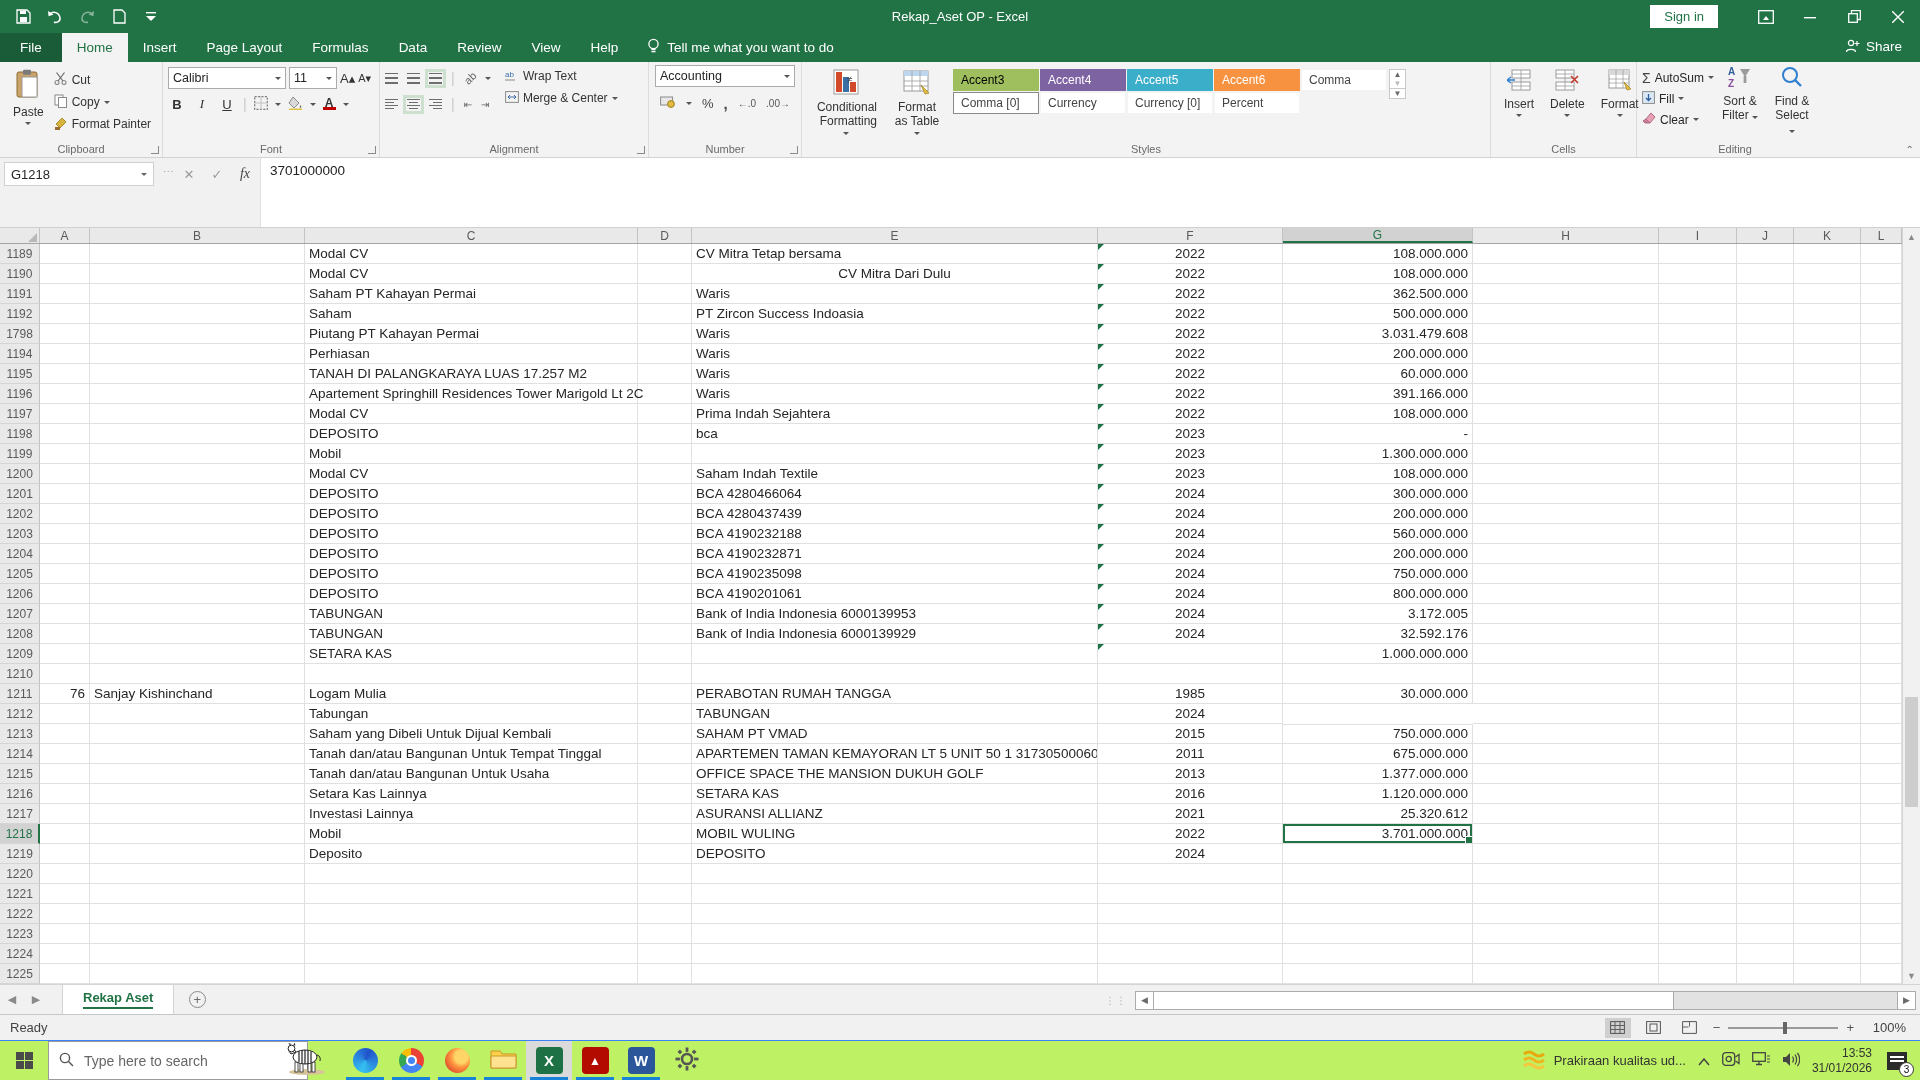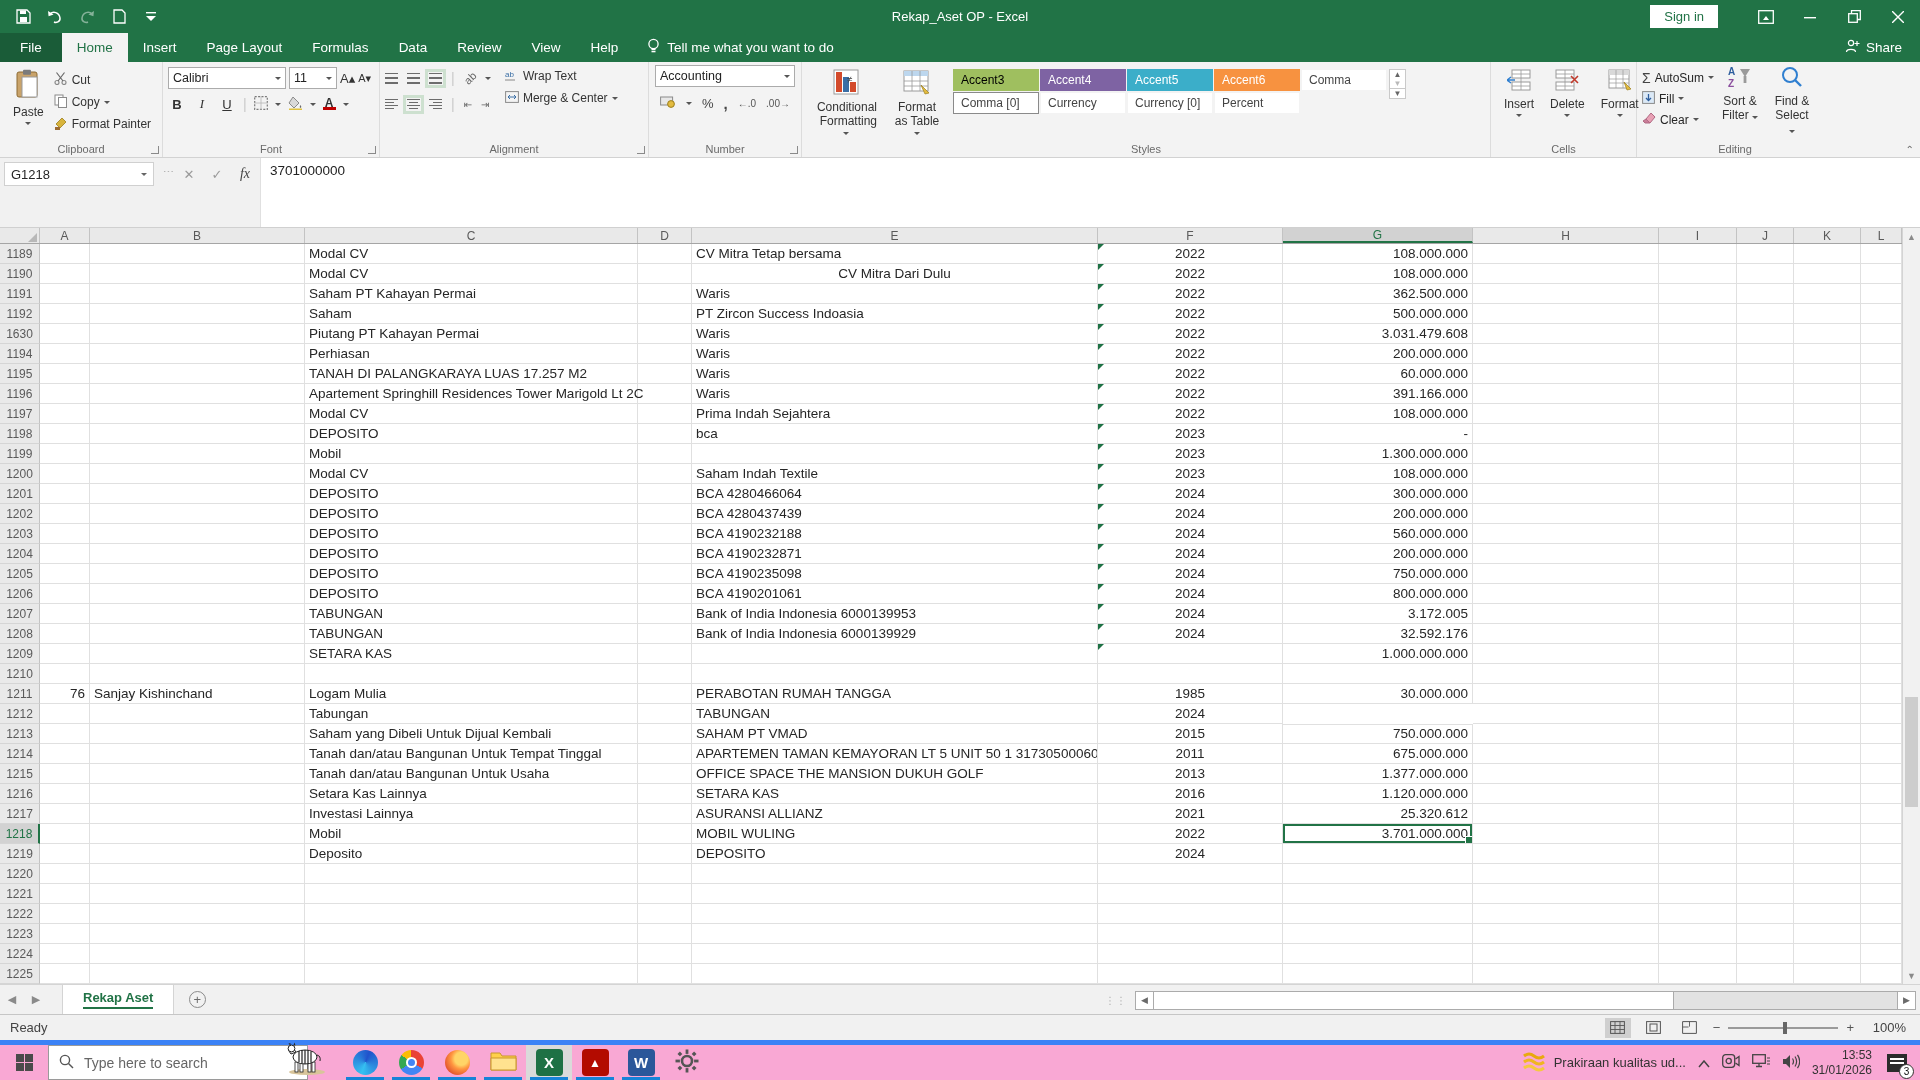--- a/index.html
+++ b/index.html
@@ -20,21 +20,21 @@
   .caret-d { width:0; height:0; border-left:4px solid transparent; border-right:4px solid transparent; border-top:4px solid #fff; display:inline-block; }
   .caret-d.sm { border-left-width:3px; border-right-width:3px; border-top-width:3px; }
   .caret-d.gray { border-top-color:#555; }
 
   
   .tabbar { height:29px; background:#217346; display:flex; align-items:stretch; color:#fff; flex:0 0 auto; }
   .rtab { padding:0 15px; display:flex; align-items:center; font-size:13.5px; cursor:pointer; }
   .rtab.file { background:#1a5c38; padding:0 20px; }
   .rtab.active { background:#f3f3f3; color:#217346; }
   .tellme { display:flex; align-items:center; gap:7px; padding:0 14px; font-size:13.5px; }
-  .share { margin-left:auto; display:flex; align-items:center; gap:6px; padding:0 18px; font-size:13.5px; }
+  .share { margin-left:auto; display:flex; align-items:flex-start; gap:6px; padding:0 18px; font-size:13.5px;margin-top:6px; }
 
   
   .ribbon { height:96px; background:#f3f3f3; border-bottom:1px solid #d2d2d2; display:flex; flex:0 0 auto; position:relative; }
   .rgroup { position:relative; border-right:1px solid #dcdcdc; padding:3px 5px 17px 5px; display:flex; align-items:flex-start; }
   .glabel { position:absolute; bottom:2px; left:0; right:0; text-align:center; font-size:11px; color:#6a6a6a; }
   .launcher { position:absolute; right:3px; bottom:3px; width:8px; height:8px; border-right:1px solid #8a8a8a; border-bottom:1px solid #8a8a8a; }
   .bigbtn { display:flex; flex-direction:column; align-items:center; justify-content:center; gap:3px; padding:4px 8px; font-size:12px; color:#333; cursor:pointer; }
   .smallrow { display:flex; align-items:center; gap:4px; font-size:12px; color:#333; height:22px; cursor:pointer; padding:0 2px; }
   .col { display:flex; flex-direction:column; }
   .fontrow { display:flex; align-items:center; gap:3px; height:26px; }
@@ -104,21 +104,21 @@
   .statusbar .ready { padding-left:10px; }
   .sb-right { margin-left:auto; display:flex; align-items:center; gap:10px; padding-right:14px; }
   .viewbtn { width:26px; height:20px; display:flex; align-items:center; justify-content:center; }
   .viewbtn.sel { background:#cfcfcf; }
   .zoomslider { display:flex; align-items:center; gap:8px; color:#555; }
   .ztrack { width:110px; height:2px; background:#9a9a9a; position:relative; }
   .zthumb { position:absolute; left:50%; top:-5px; width:4px; height:12px; background:#666; }
   .zpct { width:42px; text-align:right; }
 
   
-  .taskbar { height:40px; background:#f9a8d4; border-top:5px solid #3b82f6; display:flex; align-items:stretch; flex:0 0 auto; }
+  .taskbar { height:40px; background:#bef264; border-top:1px solid #3b82f6; display:flex; align-items:stretch; flex:0 0 auto; }
   .startbtn { width:48px; display:flex; align-items:center; justify-content:center; }
   .winlogo { display:grid; grid-template-columns:8px 8px; grid-template-rows:8px 8px; gap:1px; }
   .winlogo i { background:#4a4a4a; }
   .searchbox { width:260px; background:#fff; border:1px solid #9a9a9a; display:flex; align-items:center; gap:10px; padding:0 10px; color:#666; font-size:14px; position:relative; }
   .zebra { position:absolute; right:-26px; bottom:0; }
   .tkicons { display:flex; margin-left:34px; }
   .tkbtn { width:46px; display:flex; align-items:center; justify-content:center; position:relative; }
   .tkbtn::after { content:""; position:absolute; bottom:0; left:4px; right:4px; height:3px; background:#1683d8; }
   .tkbtn.noind::after { display:none; }
   .tkbtn.active { background:#dadada; }
@@ -639,21 +639,21 @@
           <div class="cell col-E" style="width: 406px;">PT Zircon Success Indoasia</div>
           <div class="cell col-F" style="width: 185px;">2022<span class="flag"></span></div>
           <div class="cell col-G" style="width: 190px;">500.000.000</div>
           <div class="cell col-H" style="width: 186px;"></div>
           <div class="cell col-I" style="width: 78px;"></div>
           <div class="cell col-J" style="width: 57px;"></div>
           <div class="cell col-K" style="width: 67px;"></div>
           <div class="cell col-L" style="width: 41px;"></div>
         </div>
         <div class="grow">
-          <div class="rhdr">1630</div>
+          <div class="rhdr">1798</div>
           <div class="cell col-A" style="width: 50px;"></div>
           <div class="cell col-B" style="width: 215px;"></div>
           <div class="cell col-C" style="width: 333px;">Piutang PT Kahayan Permai</div>
           <div class="cell col-D" style="width: 54px;"></div>
           <div class="cell col-E" style="width: 406px;">Waris</div>
           <div class="cell col-F" style="width: 185px;">2022<span class="flag"></span></div>
           <div class="cell col-G" style="width: 190px;">3.031.479.608</div>
           <div class="cell col-H" style="width: 186px;"></div>
           <div class="cell col-I" style="width: 78px;"></div>
           <div class="cell col-J" style="width: 57px;"></div>

